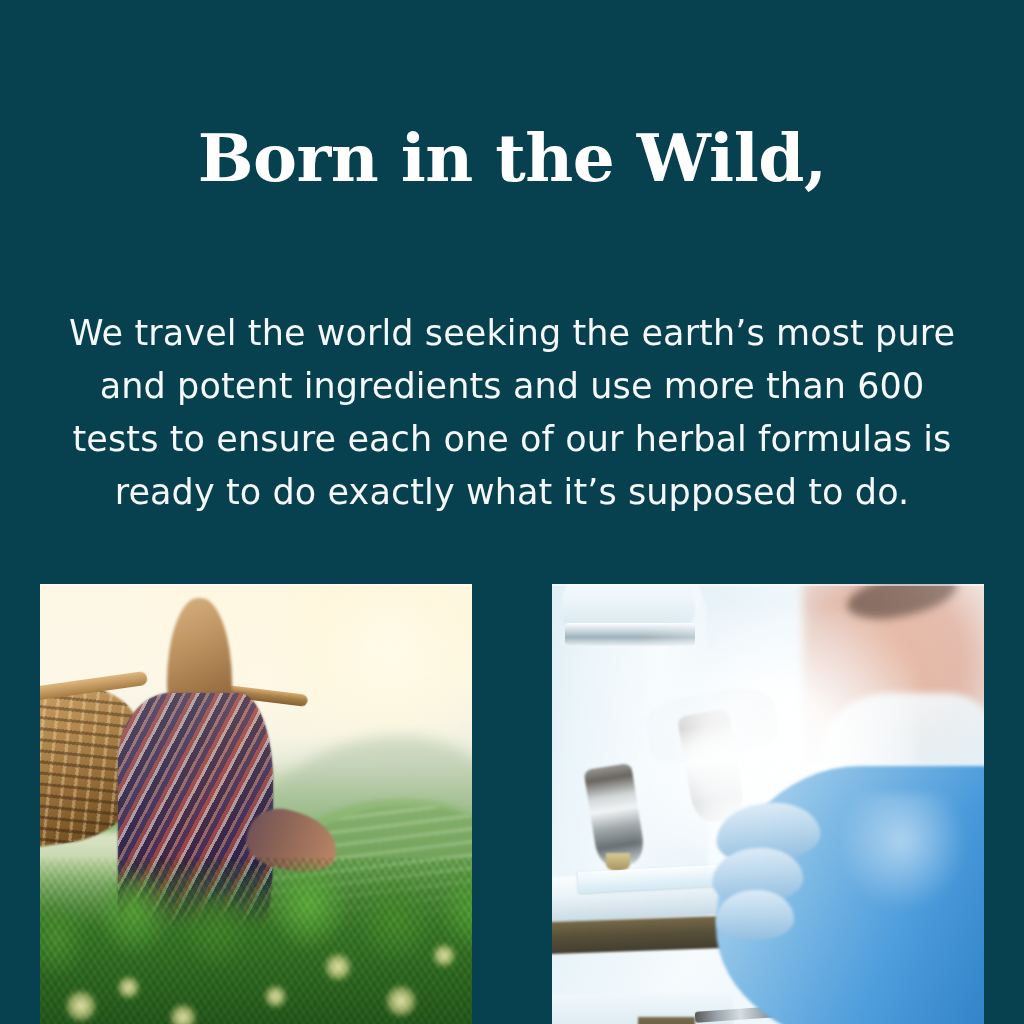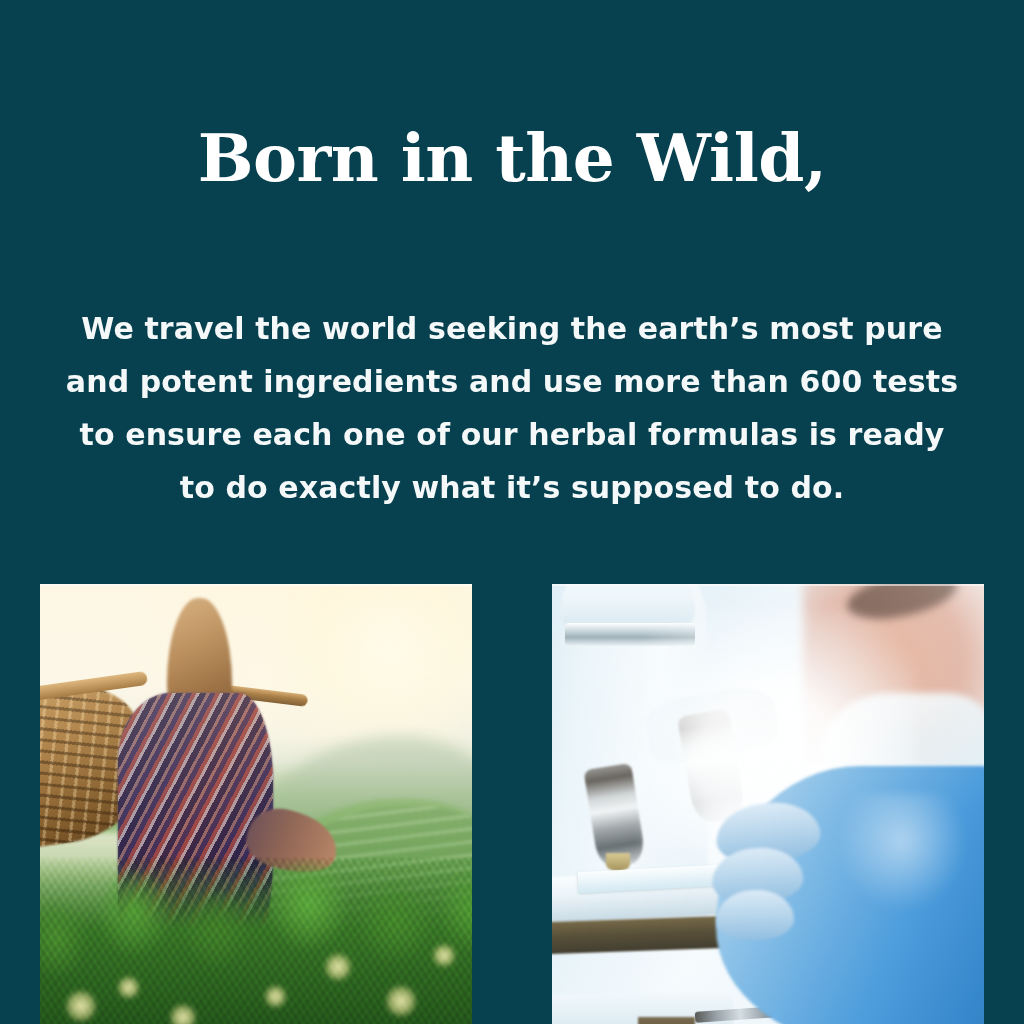--- a/index.html
+++ b/index.html
@@ -52,23 +52,23 @@
   }
 
   .body-copy {
     position: absolute;
     left: 62px;
     top: 272px;
     width: 900px;
     text-align: center;
     color: #f4f8f8;
     font-family: "DejaVu Sans", "Liberation Sans", sans-serif;
-    font-size: 30px;
+    font-size: 35px;
     line-height: 53px;
-    font-weight: 700;
+    font-weight: 400;
     letter-spacing: 0.1px;
   }
 
   
   .photo-strip {
     position: absolute;
     left: 0;
     top: 568px;
     width: 1024px;
     height: 456px;

